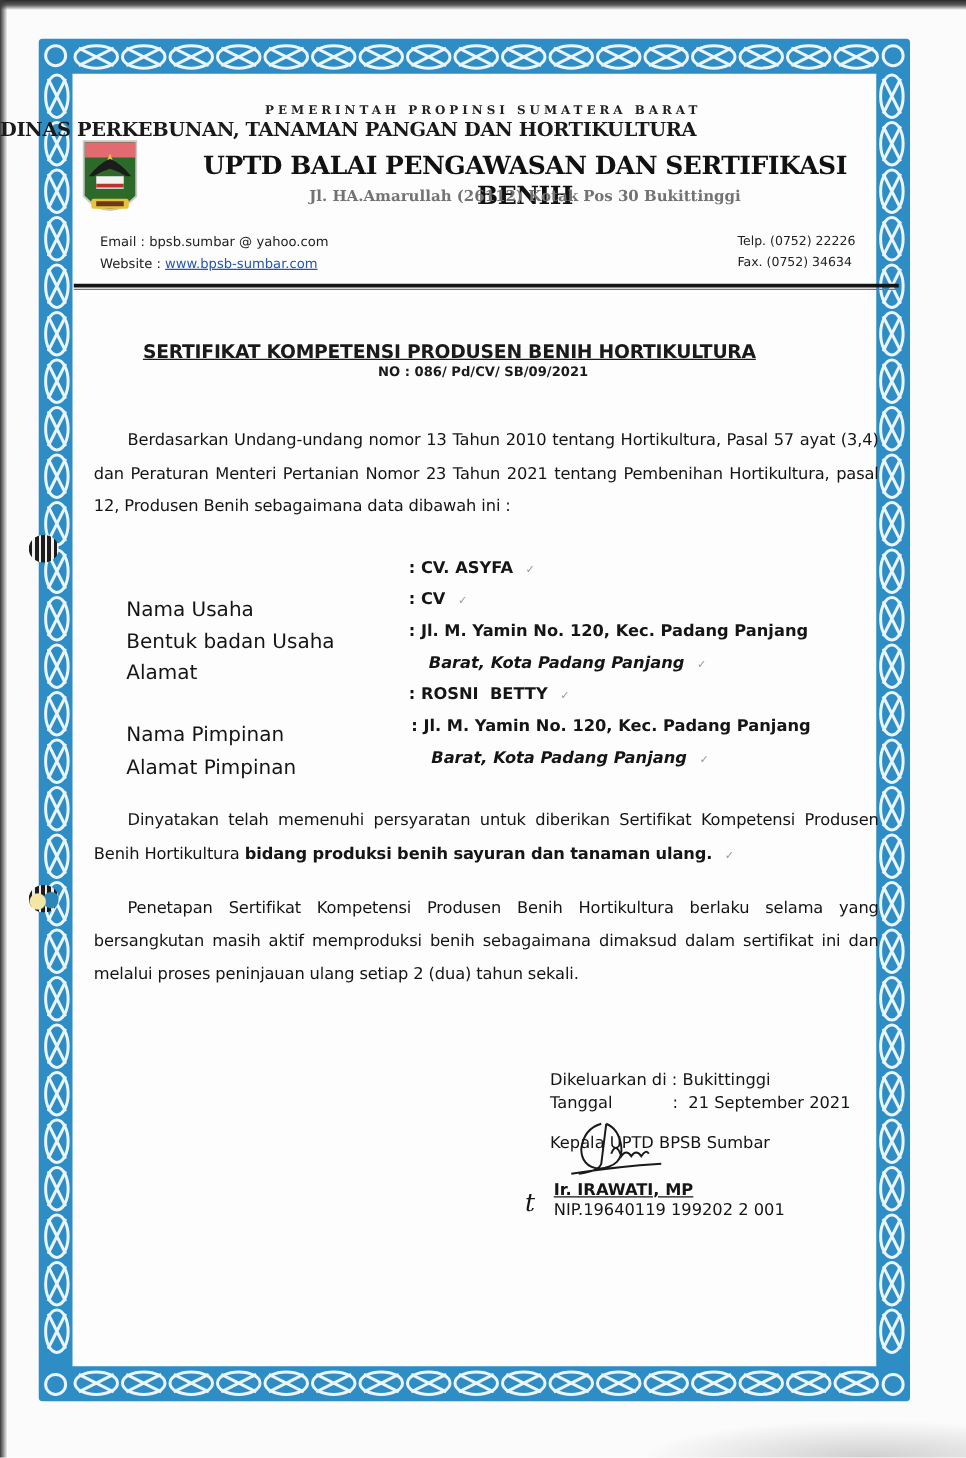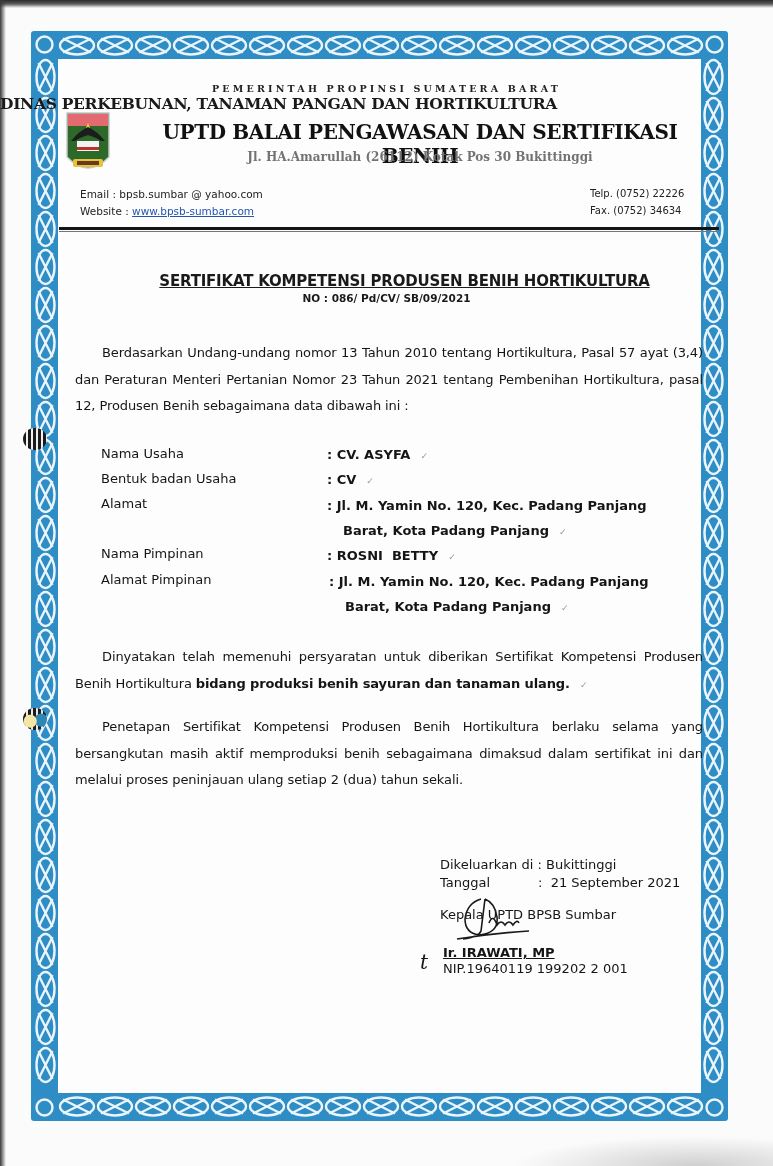--- a/index.html
+++ b/index.html
@@ -41,35 +41,35 @@
       font-family: "DejaVu Serif", serif; font-size: 12px; font-weight: bold; color: #737373; }
     .logo { position: absolute; left: 65px; top: 111px; width: 46px; height: 66px; }
     .lh-contact-left { position: absolute; left: 80px; top: 186px; font-size: 10.5px; line-height: 17px; color: #222; }
     .lh-contact-left .link { color: #2456b0; text-decoration: underline; margin-top: 44px; }
     .lh-contact-right { position: absolute; left: 590px; top: 185px; font-size: 10px; line-height: 17px; color: #222; }
     .rule { position: absolute; left: 59px; top: 227px; width: 660px; height: 3px; background: #151515; }
     .rule2 { position: absolute; left: 59px; top: 231px; width: 660px; height: 1px; background: #777; }
 
     
     .cert-title { position: absolute; left: 0; width: 719px; top: 272px; text-align: center;
-      font-size: 15px; font-weight: bold; text-decoration: underline; color: #1a1a1a; letter-spacing: -0.2px; padding-left: 45px; }
+      font-size: 15px; font-weight: bold; text-decoration: underline; color: #1a1a1a; letter-spacing: -0.2px; }
     .cert-no { position: absolute; left: 0; width: 773px; top: 292px; text-align: center;
       font-size: 10.5px; font-weight: bold; color: #1a1a1a; }
 
     .para { position: absolute; left: 75px; width: 628px; font-size: 13px; line-height: 26.5px;
       text-align: justify; text-align-last: left; letter-spacing: -0.1px; }
     .para .indent { display: inline-block; width: 27px; }
     .p1 { top: 340px; }
     .p2 { top: 644px; }
     .p3 { top: 714px; }
     b { font-weight: bold; }
 
-    .field-label { position: absolute; left: 101px; font-size: 13px; }
+    .field-label { position: absolute; left: 101px; font-size: 16px; margin-top: 32px; }
     .field-value { position: absolute; left: 327px; font-size: 13px; font-weight: bold; line-height: 25px; width: 370px; }
-    .field-value .cont { display: block; padding-left: 16px; }
+    .field-value .cont { display: block; padding-left: 16px; font-style: italic; }
     .tick { font-weight: normal; color: #999; font-size: 9px; margin-left: 10px; }
 
     
     .sig { position: absolute; left: 440px; font-size: 13px; margin-top: 28px; }
     .sig-name { position: absolute; left: 443px; top: 945px; font-size: 13px; font-weight: bold; text-decoration: underline; }
     .sig-nip { position: absolute; left: 443px; top: 961px; font-size: 13px; text-align: center; }
     .paraf { position: absolute; left: 420px; top: 950px; font-family: "DejaVu Serif", serif; font-style: italic; font-size: 20px; }
     .signature { position: absolute; left: 455px; top: 893px; width: 80px; height: 50px; }
   </style>
 </head>

